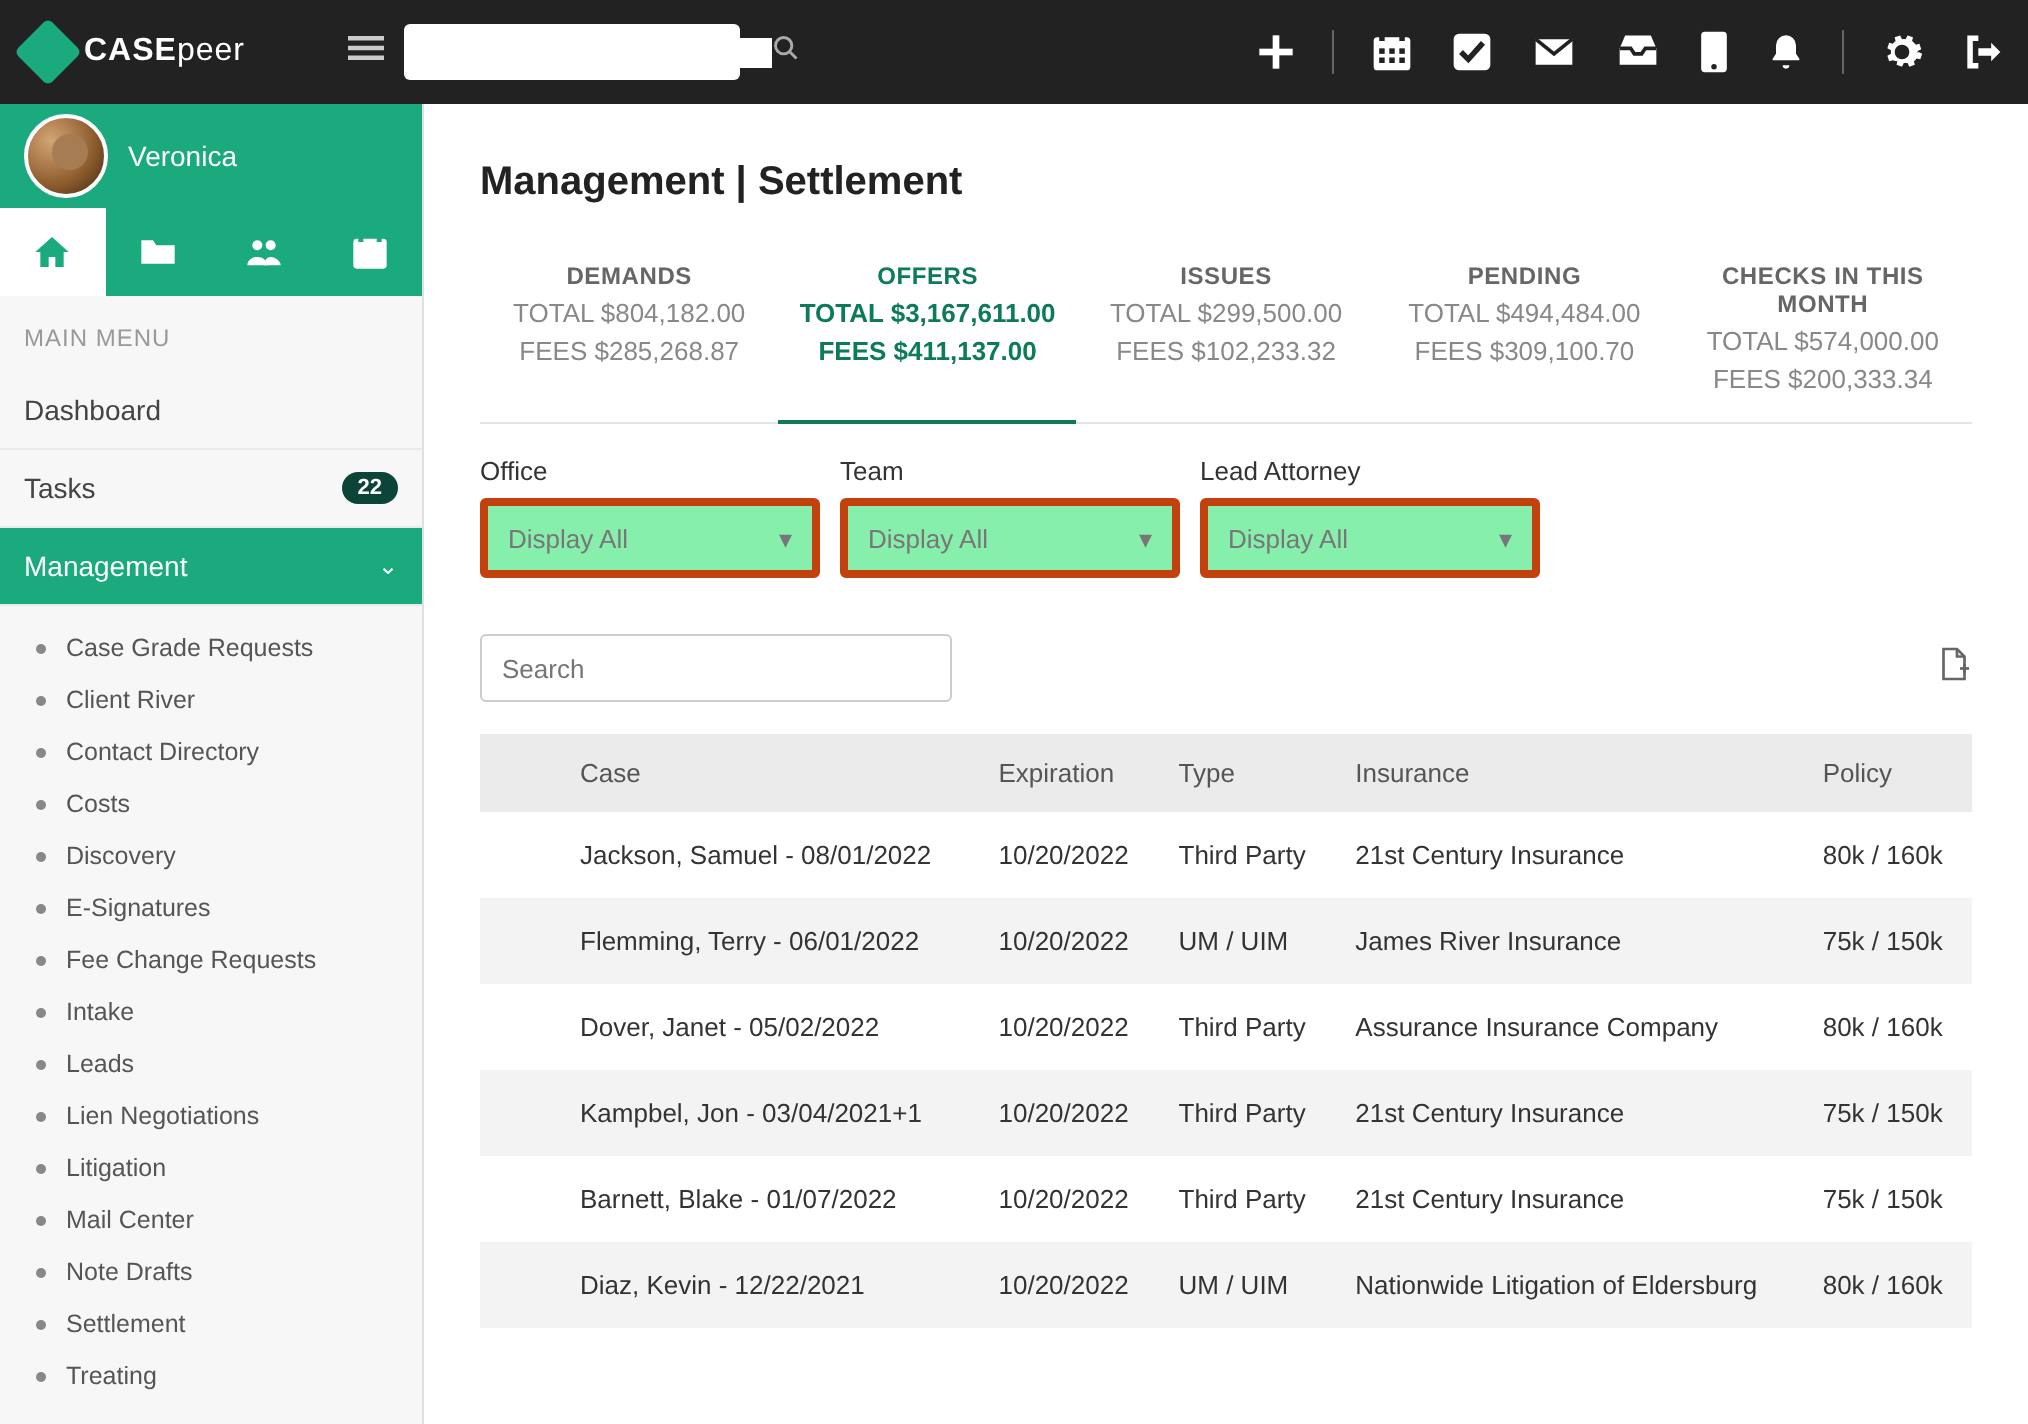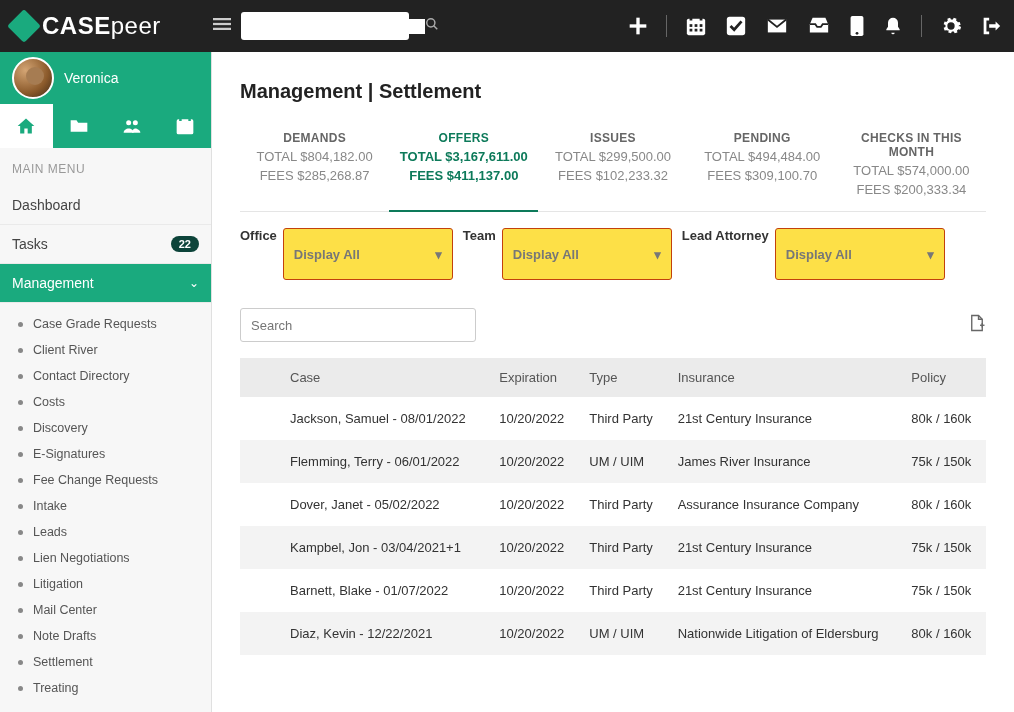--- a/index.html
+++ b/index.html
@@ -2,21 +2,21 @@
 <html><head>
   <meta charset="utf-8">
   <style>
     * { margin: 0; padding: 0; box-sizing: border-box; font-family: Arial, Helvetica, sans-serif; }
     body { background: #fff; width: 1014px; height: 712px; overflow: hidden; }
     
     
     .topbar { background: #222; height: 52px; display: flex; align-items: center; padding: 0 12px; }
     .logo { display: flex; align-items: center; gap: 6px; color: #fff; }
     .logo-mark { width: 24px; height: 24px; background: #1aaa7e; transform: rotate(45deg); border-radius: 3px; }
-    .logo-text { font-size: 24px; font-weight: bold; letter-spacing: 0.5px; }
+    .logo-text { font-size: 16px; font-weight: bold; letter-spacing: 0.5px; }
     .logo-text .light { font-weight: 300; }
     .hamburger { color: #ccc; margin-left: 52px; margin-right: 10px; cursor: pointer; }
     .search-box { background: #fff; border-radius: 3px; height: 28px; width: 168px; display: flex; align-items: center; padding: 0 8px; }
     .search-box input { border: none; outline: none; flex: 1; font-size: 13px; }
     .search-icon { color: #aaa; }
     .topbar-icons { margin-left: auto; display: flex; align-items: center; gap: 18px; color: #fff; }
     .topbar-icons .divider { width: 1px; height: 22px; background: #666; }
     .topbar-icons svg { cursor: pointer; }
     
     
@@ -49,23 +49,23 @@
     .page-title { font-size: 20px; font-weight: 600; color: #222; margin-bottom: 20px; }
     
     .tabs-row { display: flex; border-bottom: 1px solid #e5e5e5; }
     .stat-tab { flex: 1; text-align: center; padding: 8px 4px 14px; cursor: pointer; }
     .stat-tab .tlabel { font-size: 12px; font-weight: 600; color: #666; letter-spacing: 0.3px; }
     .stat-tab .tval { font-size: 13px; color: #888; margin-top: 4px; }
     .stat-tab.active .tlabel, .stat-tab.active .tval { color: #0d7a5a; font-weight: 600; }
     .stat-tab.active { border-bottom: 2px solid #0d7a5a; margin-bottom: -1px; }
     
     .filters-row { display: flex; gap: 10px; margin-top: 16px; }
-    .filter { display: flex; flex-direction: row; gap: 6px; font-weight: bold; }
+    .filter { display: flex; flex-direction: column; gap: 6px; }
     .filter label { font-size: 13px; color: #333; }
-    .select { background: #fde047; border: 1px solid #c2410c; border-radius: 3px; height: 52px; width: 170px; display: flex; align-items: center; justify-content: space-between; padding: 0 10px; font-size: 13px; color: #777; cursor: pointer; }
+    .select { background: #86efac; border: 4px solid #c2410c; border-radius: 3px; height: 40px; width: 170px; display: flex; align-items: center; justify-content: space-between; padding: 0 10px; font-size: 13px; color: #777; cursor: pointer; }
     
     .search-row { display: flex; align-items: center; justify-content: space-between; margin-top: 28px; }
     .table-search { border: 1px solid #ccc; border-radius: 3px; height: 34px; width: 236px; padding: 0 10px; font-size: 13px; outline: none; }
     .export-icon { color: #666; cursor: pointer; }
     
     .table { width: 100%; margin-top: 16px; border-collapse: collapse; }
     .table thead { background: #ebebeb; }
     .table th { text-align: left; font-size: 13px; font-weight: 400; color: #555; padding: 12px 10px; }
     .table th:first-child { padding-left: 50px; }
     .table td { font-size: 13px; color: #333; padding: 14px 10px; }

